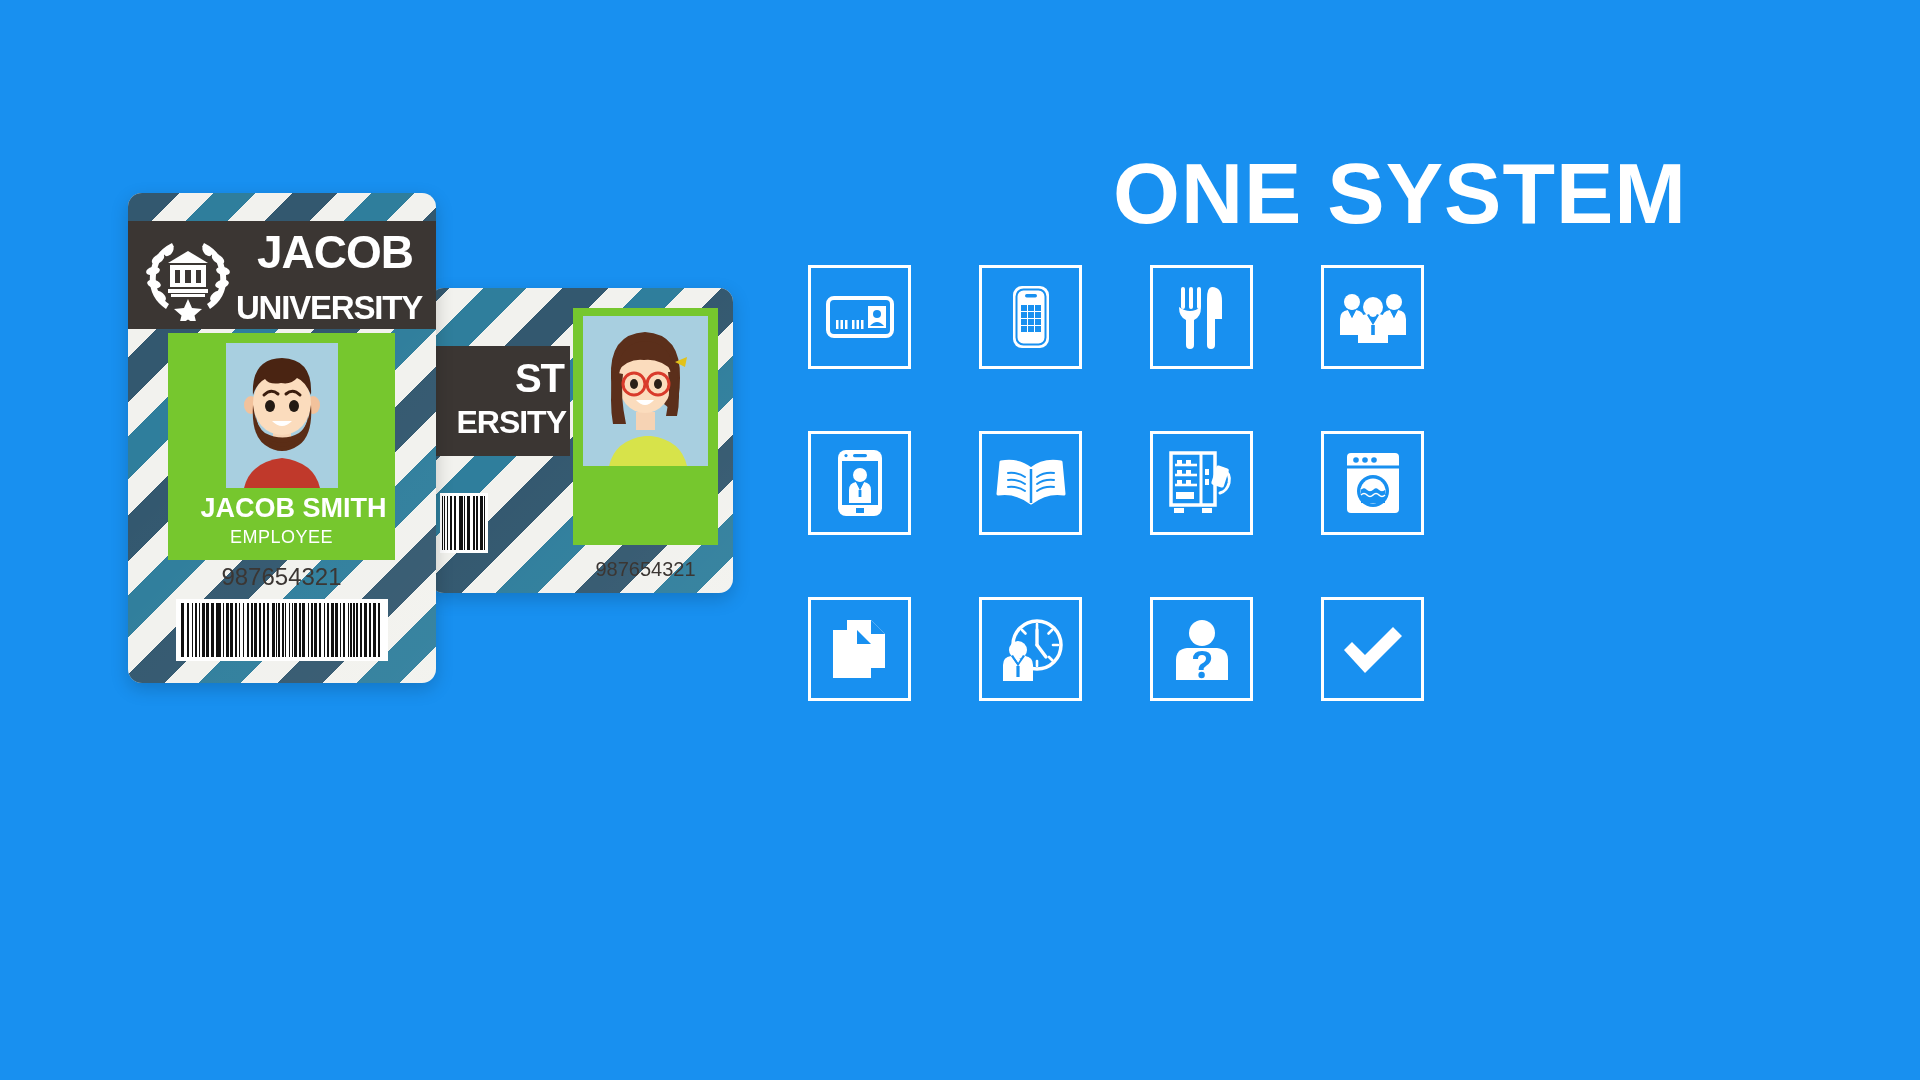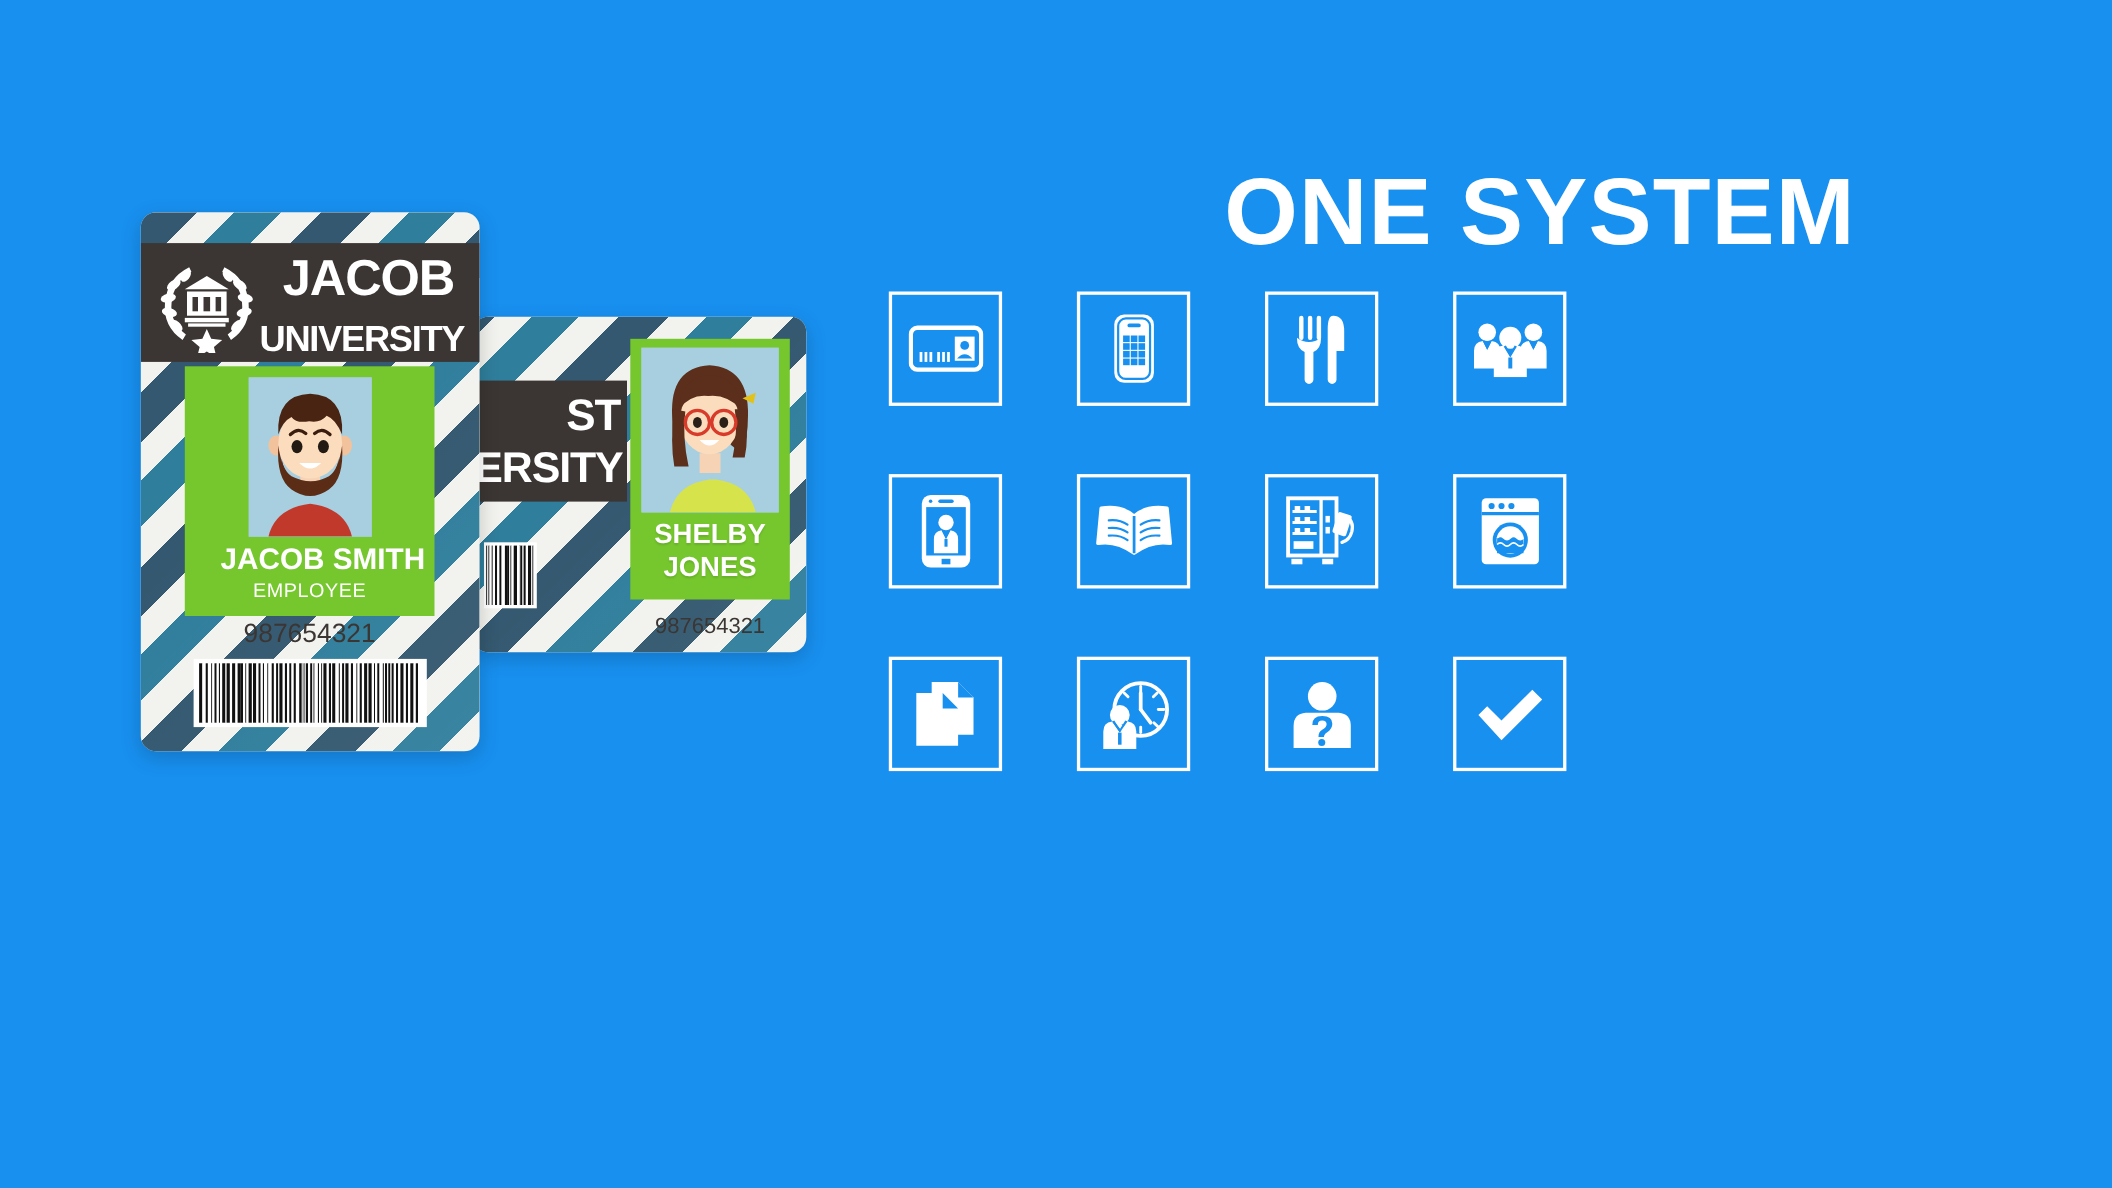--- a/index.html
+++ b/index.html
@@ -61,21 +61,21 @@
     width:160px; height:110px;
     background:#3b3633;
   }
   #card-back .darkbar .t1{
     position:absolute;left:0;top:10px;width:160px;
     color:#fff;font-size:40px;font-weight:bold;letter-spacing:-1px;
     text-align:right;padding-right:6px;box-sizing:border-box;
   }
   #card-back .darkbar .t2{
     position:absolute;left:0;top:58px;width:160px;
-    color:#fff;font-size:39px;font-weight:bold;letter-spacing:-1px;
+    color:#fff;font-size:32px;font-weight:bold;letter-spacing:-1px;
     text-align:right;padding-right:4px;box-sizing:border-box;
   }
   #card-back .photoblock{
     position:absolute;left:143px;top:20px;width:145px;height:237px;
     background:#76c72e;
   }
   #card-back .photo{
     position:absolute;left:10px;top:8px;width:125px;height:150px;
     background:#a8cfe0;overflow:hidden;
   }
@@ -229,24 +229,20 @@
             <circle cx="75" cy="68" r="11" fill="none" stroke="#d93b2b" stroke-width="3"></circle>
             <line x1="62" y1="67" x2="64" y2="67" stroke="#d93b2b" stroke-width="3"></line>
 
             <ellipse cx="51" cy="68" rx="4" ry="5" fill="#2b2018"></ellipse>
             <ellipse cx="75" cy="68" rx="4" ry="5" fill="#2b2018"></ellipse>
 
             <path d="M53 84 q9 10 18 0 z" fill="#ffffff"></path>
 
             <path d="M92 46 l12-5 l-2 10z" fill="#e2c21a"></path>
           </svg>
-        </div>
-        <div class="nm">
-          <span>SHELBY</span><br>
-          <span>JONES</span>
         </div>
       </div>
 
       <div class="idnum">987654321</div>
     </div>
 
     <div class="card" id="card-front">
       <div class="stripes"></div>
 
       <div class="darkbar">

